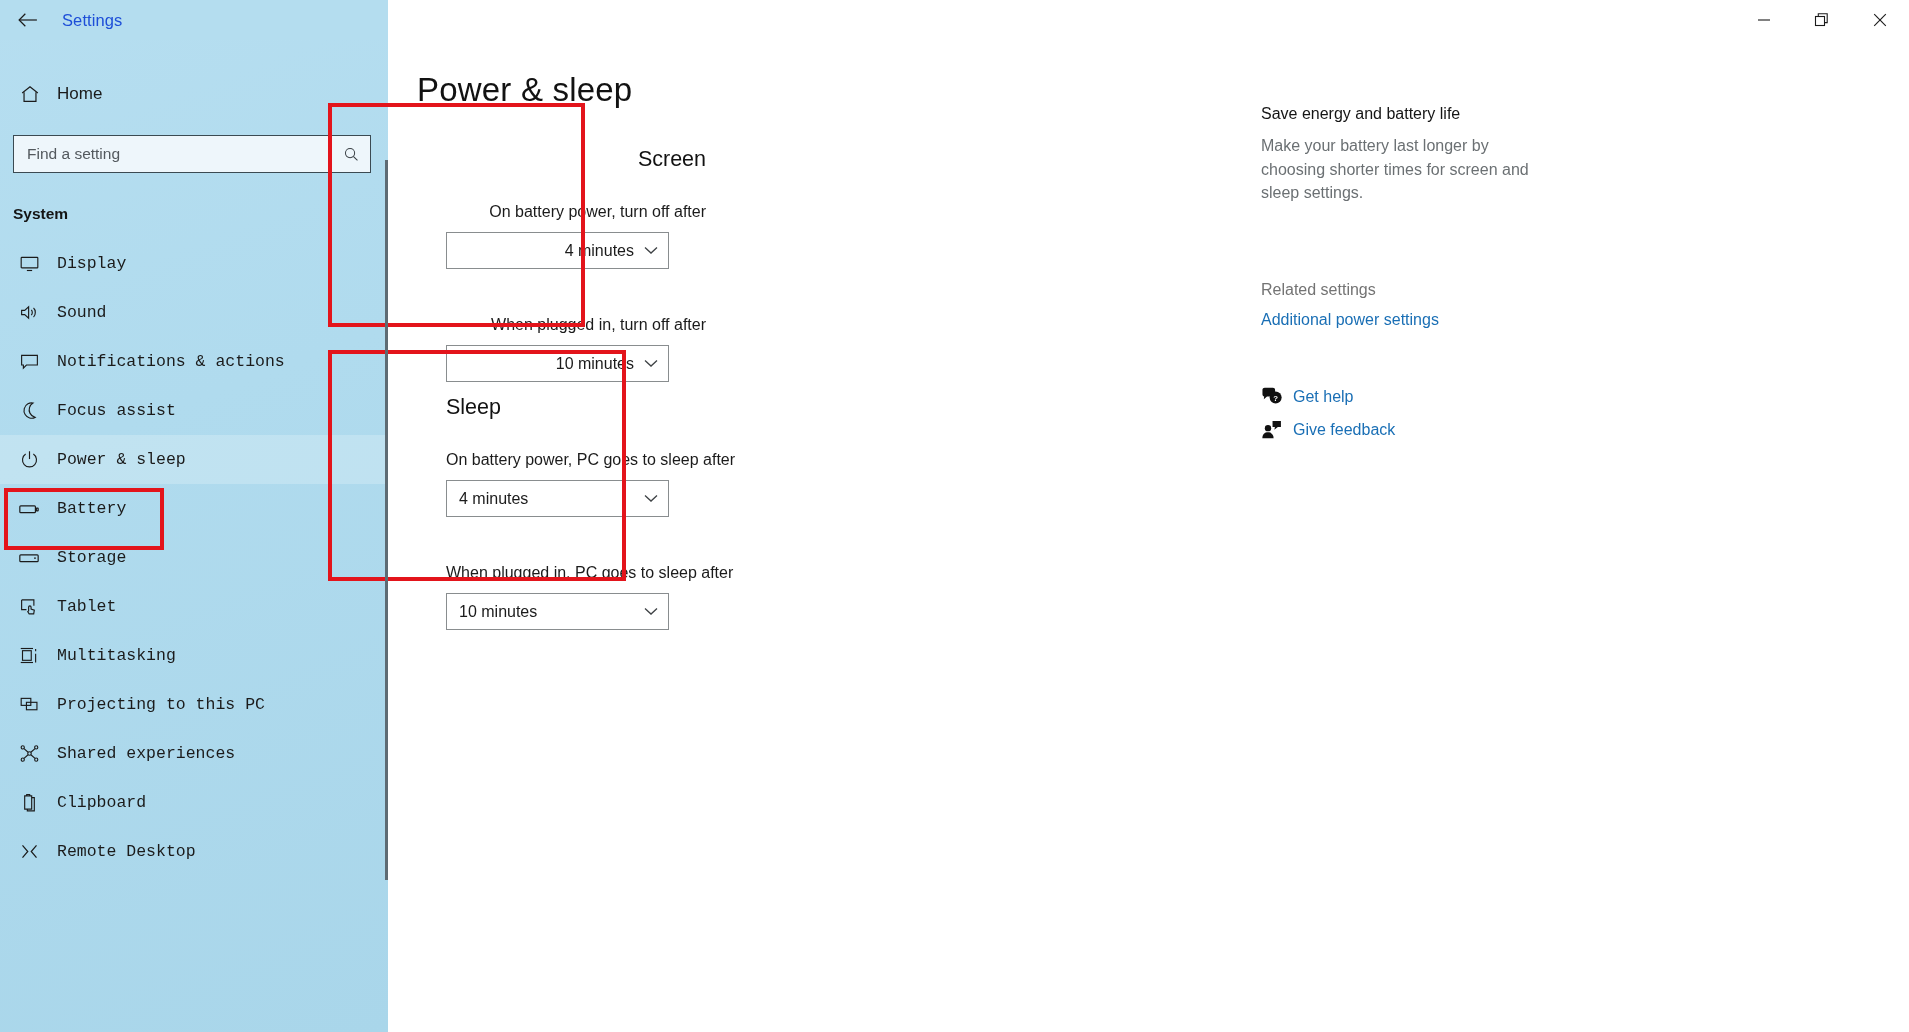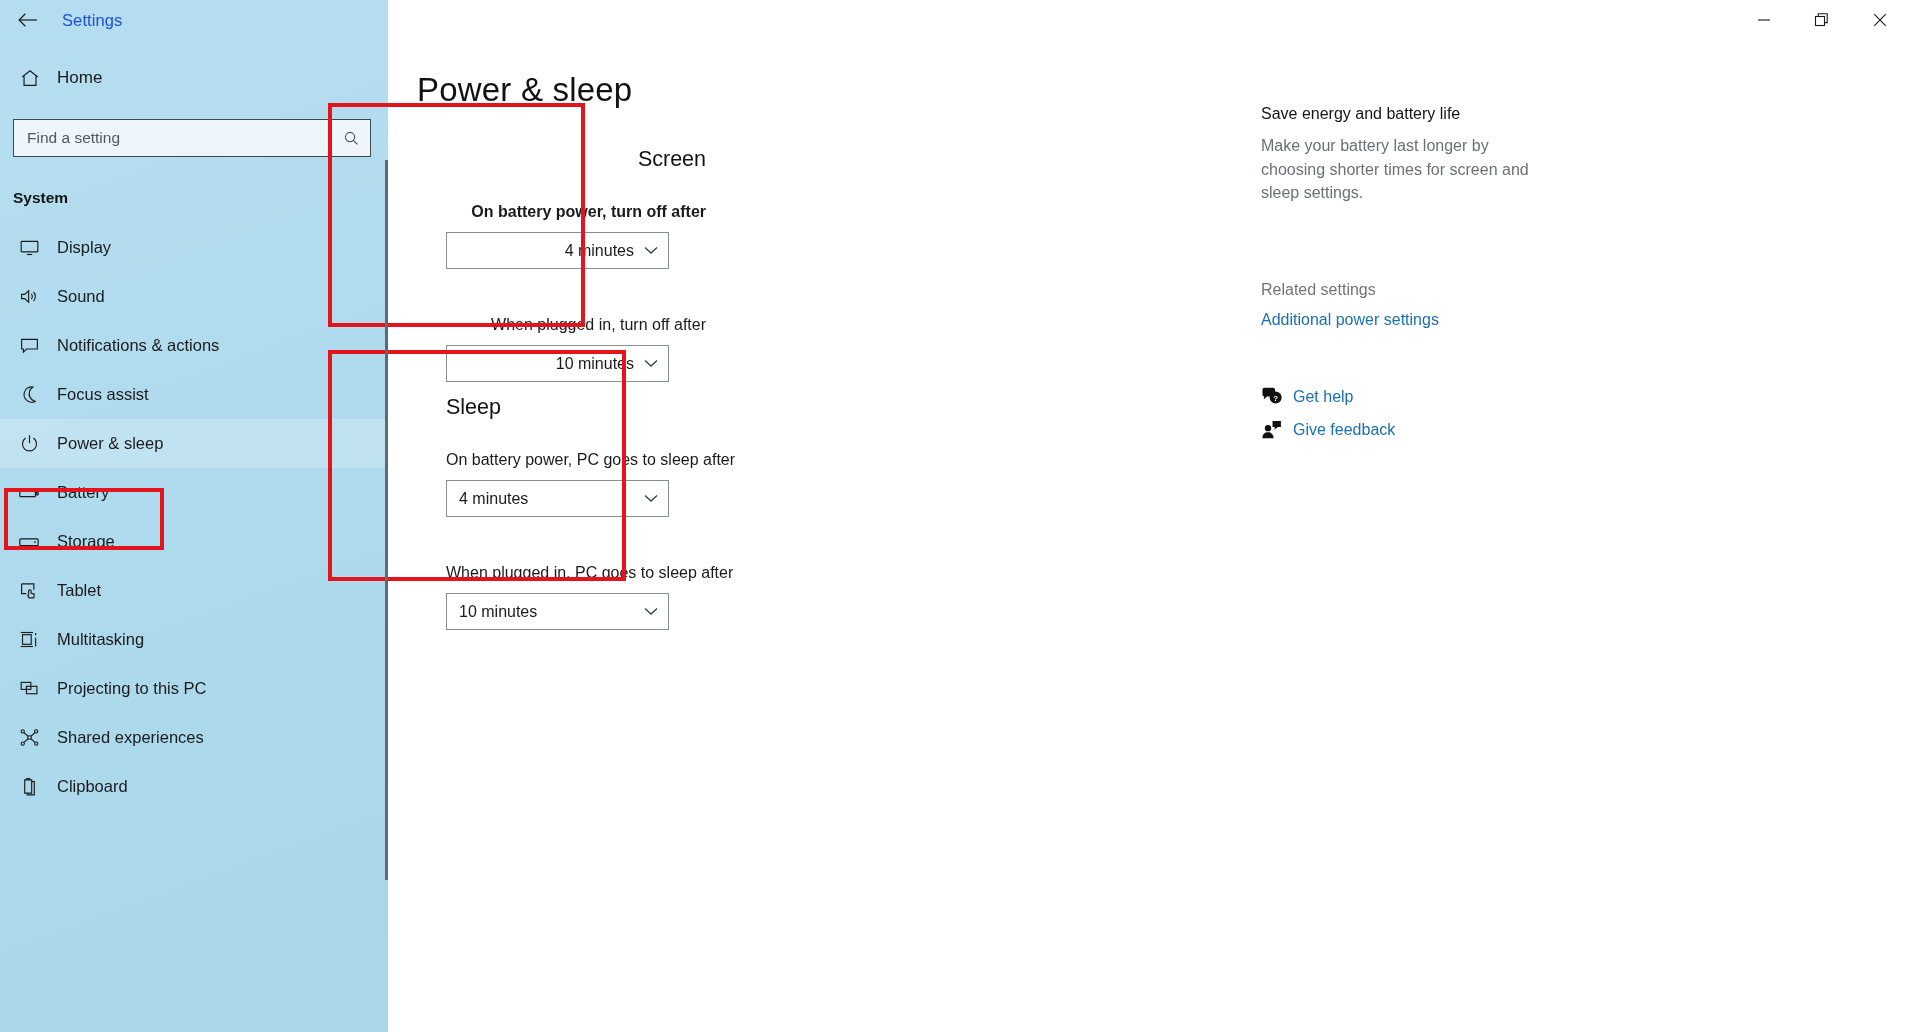--- a/index.html
+++ b/index.html
@@ -38,21 +38,21 @@
     cursor:default; background:transparent;
   }
   .wincontrol svg { display:block; }
 
   
   #sidebar {
     position:absolute; top:0; left:0; width:388px; height:1032px;
     background: linear-gradient(160deg,#b6def0 0%, #b0dbee 40%, #a9d6ea 100%);
     overflow:hidden;
   }
-  #sidebar-inner { position:absolute; top:40px; left:0; width:388px; }
+  #sidebar-inner { position:absolute; top:56px; left:0; width:388px; }
 
   #home-row {
     display:flex; align-items:center; height:46px; margin-top:15px; padding-left:10px;
     cursor:default;
   }
   #home-row .navicon { width:40px; display:flex; justify-content:center; }
   #home-label { font-size:17px; color:#1b1b1b; margin-left:7px; }
 
   #search-wrap { margin:18px 0 0 13px; width:358px; }
   #search-box {
@@ -78,21 +78,21 @@
   #navlist { margin-top:16px; }
   .nav-item {
     position:relative;
     display:flex; align-items:center;
     height:49px; padding-left:10px; cursor:default;
   }
   .nav-item .navicon {
     width:38px; display:flex; align-items:center; justify-content:center; flex:0 0 38px;
   }
   .nav-item .nav-label {
-    font-size:16.5px; color:#1b1b1b; margin-left:9px; white-space:nowrap;
+    font-size:16.5px; color:#1b1b1b; margin-left:9px; white-space:nowrap;font-family:Liberation Mono, monospace;
   }
   .nav-item.selected { background: rgba(255,255,255,0.22); }
 
   
   #nav-highlight {
     position:absolute; left:4px; top:488px; width:160px; height:62px;
     border:4px solid #e3141b; pointer-events:none; z-index:25;
   }
 
   
@@ -121,21 +121,21 @@
   .combo .combo-value {
     font-size:16px; color:#1b1b1b; padding-left:12px; flex:1; white-space:nowrap;
   }
   .combo .combo-arrow {
     width:34px; display:flex; align-items:center; justify-content:center;
   }
 
   
   #screen-group { position:absolute; left:417px; top:147px; width:260px;text-align:right; }
   #screen-group .group-heading { margin-bottom:31px; }
-  #screen-group .field-label.a { margin-bottom:11px;font-weight:bold; }
+  #screen-group .field-label.a { margin-bottom:11px; }
   #screen-group .field-label.b { margin-top:47px; margin-bottom:11px; }
 
   
   #sleep-group { position:absolute; left:417px; top:395px; width:300px; }
   #sleep-group .group-heading { margin-bottom:31px; }
   #sleep-group .field-label.a { margin-bottom:11px; }
   #sleep-group .field-label.b { margin-top:47px; margin-bottom:11px; }
 
   
   .redbox { position:absolute; border:4px solid #e3141b; pointer-events:none; z-index:20; }
@@ -317,20 +317,29 @@
           <span class="navicon">
             <svg width="21" height="21" viewBox="0 0 24 24" fill="none" stroke="#1b1b1b" stroke-width="1.3">
               <path d="M6.5 4.5 L14.5 4.5 L14.5 19.5 L6.5 19.5 Z"></path>
               <path d="M14.5 6.5 L17.5 6.5 L17.5 21.5 L9.5 21.5 L9.5 19.5"></path>
               <path d="M8.8 4.5 L8.8 2.8 L12.2 2.8 L12.2 4.5"></path>
             </svg>
           </span>
           <span class="nav-label">Clipboard</span>
         </div>
 
+        <div class="nav-item">
+          <span class="navicon">
+            <svg width="21" height="21" viewBox="0 0 24 24" fill="none" stroke="#1b1b1b" stroke-width="1.4">
+              <path d="M4 5 L10 12 L4 19"></path>
+              <path d="M20 5 L14 12 L20 19"></path>
+            </svg>
+          </span>
+          <span class="nav-label">Remote Desktop</span>
+        </div>
 
       </div>
     </div>
 
     <div id="nav-highlight"></div>
     <div id="nav-scrollbar"></div>
   </div>
 
   <div id="content">
     <div id="page-title">Power &amp; sleep</div>

